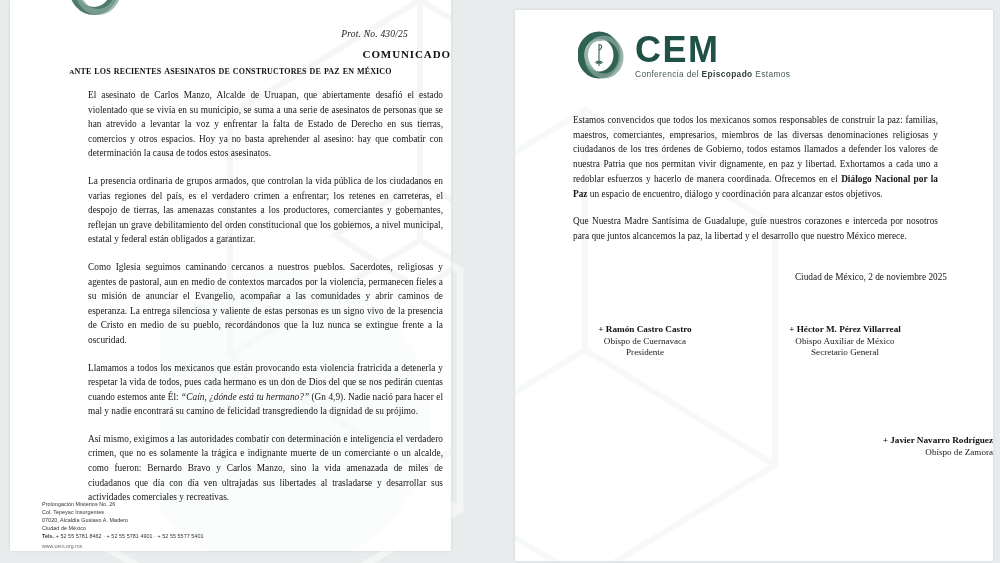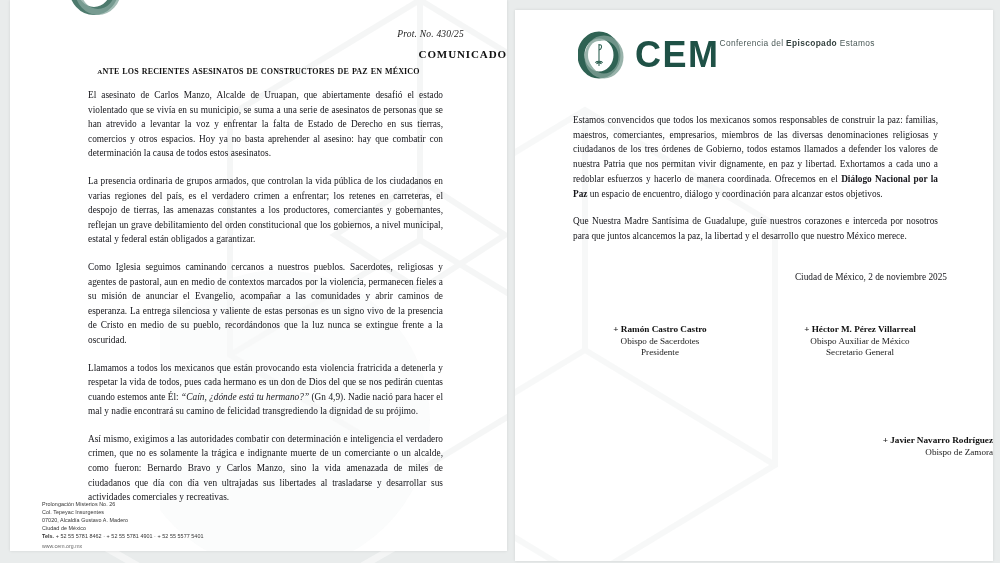--- a/index.html
+++ b/index.html
@@ -29,21 +29,21 @@
 
   
   .page {
     position: absolute;
     background: #ffffff;
     overflow: hidden;
   }
   .page-left {
     left: 10px;
     top: 0px;
-    width: 497px;
+    width: 441px;
     height: 551px;
     box-shadow: 0 0 3px rgba(0,0,0,0.10);
   }
   .page-right {
     left: 515px;
     top: 10px;
     width: 478px;
     height: 551px;
     box-shadow: 0 0 3px rgba(0,0,0,0.10);
   }
@@ -141,21 +141,21 @@
     position: absolute;
     left: 63px;
     top: 20px;
     display: flex;
     align-items: center;
     gap: 9px;
   }
   .cem-mark { width: 48px; height: 50px; display:block; }
   .cem-word {
     display: flex;
-    flex-direction: row;
+    flex-direction: column;
     justify-content: center;
     line-height: 1;
   }
   .cem-big {
     font-family: "Liberation Sans", sans-serif;
     font-weight: bold;
     font-size: 36px;
     color: #1f5146;
     letter-spacing: 1.5px;
     line-height: 36px;
@@ -186,21 +186,21 @@
     color: #15151a;
     text-align: right;
   }
 
   .sign-row {
     position: absolute;
     top: 314px;
     left: 30px;
     right: 18px;
     display: flex;
-    justify-content: center;
+    justify-content: flex-start;
   }
   .sign {
     text-align: center;
     width: 200px;
   }
   .sign .name {
     font-weight: bold;
     font-size: 9.2px;
     color: #111;
     white-space: nowrap;
@@ -328,21 +328,21 @@
     <p class="para"><span>Estamos convencidos que todos los mexicanos somos responsables de construir la paz: familias, maestros, comerciantes, empresarios, miembros de las diversas denominaciones religiosas y ciudadanos de los tres órdenes de Gobierno, todos estamos llamados a defender los valores de nuestra Patria que nos permitan vivir dignamente, en paz y libertad. Exhortamos a cada uno a redoblar esfuerzos y hacerlo de manera coordinada. Ofrecemos en el </span><b>Diálogo Nacional por la Paz</b><span> un espacio de encuentro, diálogo y coordinación para alcanzar estos objetivos.</span></p>
 
     <p class="para" style="">Que Nuestra Madre Santísima de Guadalupe, guíe nuestros corazones e interceda por nosotros para que juntos alcancemos la paz, la libertad y el desarrollo que nuestro México merece.</p>
   </div>
 
   <div class="place-date">Ciudad de México, 2 de noviembre 2025</div>
 
   <div class="sign-row">
     <div class="sign">
       <div class="name">+ Ramón Castro Castro</div>
-      <div class="role">Obispo de Sacerdotes</div>
+      <div class="role">Obispo de Cuernavaca</div>
       <div class="role2">Presidente</div>
     </div>
     <div class="sign">
       <div class="name">+ Héctor M. Pérez Villarreal</div>
       <div class="role">Obispo Auxiliar de México</div>
       <div class="role2">Secretario General</div>
     </div>
   </div>
 
   <div class="sign-single">

